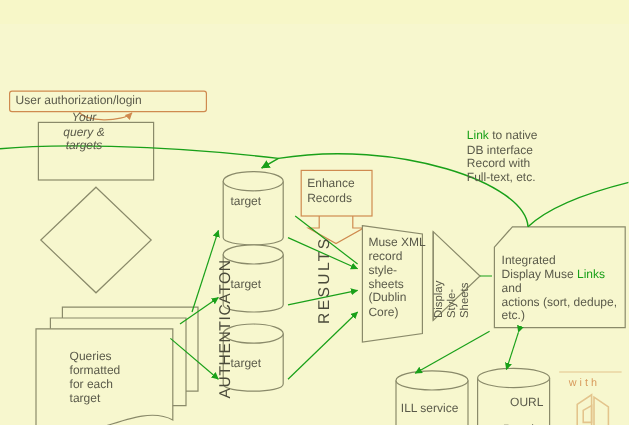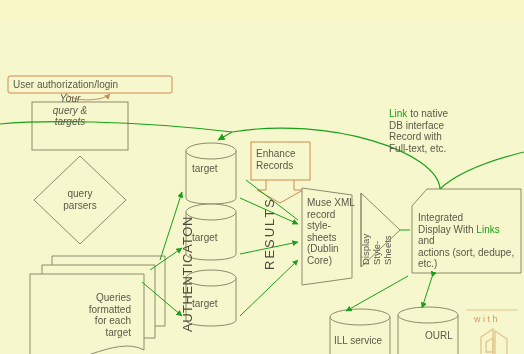--- a/index.html
+++ b/index.html
@@ -154,24 +154,22 @@
 
     <path d="M432,257 L422,288" fill="none" stroke="#19a019" stroke-width="1" marker-start="url(#arrGreen)" marker-end="url(#arrGreen)"></path>
   </svg>
 
   <div class="lbl" style="left:13px; top:59px; width:150px;">User authorization/login</div>
 
   <div class="lbl lbl-c" style="left:32px; top:73px; width:76px;font-style:italic;">Your
 query &amp;
 targets</div>
 
-  <div class="lbl lbl-c" style="left:44px; top:168px; width:72px;">query
-parsers</div>
-
-  <div class="lbl" style="left:36px; top:272px; width:95px;text-align:right;">Queries
+
+  <div class="lbl" style="left:58px; top:272px; width:95px;">Queries
 formatted
 for each
 target</div>
 
   <div class="lbl" style="left:192px; top:143px; width:44px;">target</div>
   <div class="lbl" style="left:192px; top:212px; width:44px;">target</div>
   <div class="lbl" style="left:192px; top:278px; width:44px;">target</div>
 
   <div class="lbl" style="left:256px; top:128px; width:54px;">Enhance
 Records</div>
@@ -182,21 +180,21 @@
 sheets
 (Dublin
 Core)</div>
 
   <div class="vert-sm" style="left:360px; top:245px; transform: rotate(-90deg); width:72px;">Display
 Style-
 Sheets</div>
 
   <div class="lbl" style="left:418px; top:192px; width:100px; white-space:normal;">
     <span>Integrated</span><br>
-    <span>Display With </span><span class="grn">Links</span><span> and</span><br>
+    <span>Display Muse </span><span class="grn">Links</span><span> and</span><br>
     <span>actions (sort, dedupe,</span><br>
     <span>etc.)</span>
   </div>
 
   <div class="lbl" style="left:334px; top:315px; width:60px;">ILL service</div>
 
   <div class="lbl lbl-c" style="left:400px; top:310px; width:78px;">OURL
 
 Resolver</div>
 

